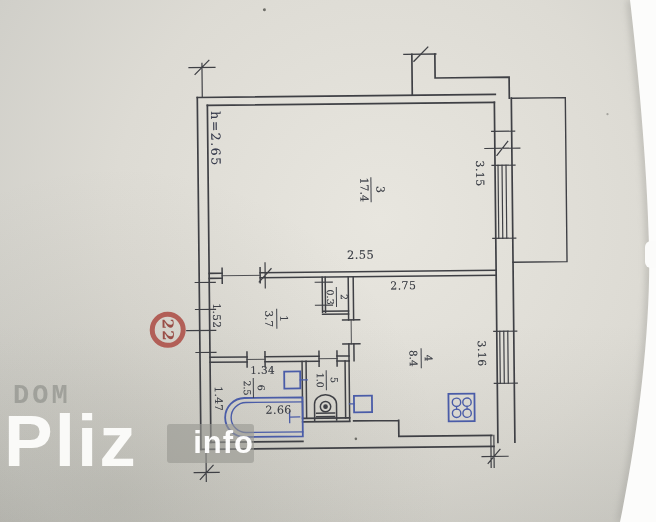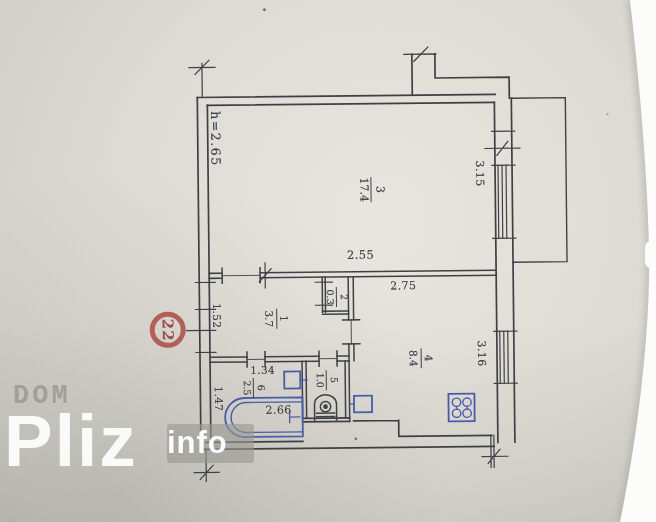--- a/index.html
+++ b/index.html
@@ -43,21 +43,21 @@
     position:absolute;left:13px;top:381px;font-size:27px;font-weight:bold;
     color:rgba(130,131,126,.55);letter-spacing:3px;font-family:Liberation Mono, monospace;
   }
   .wm-pliz{
     position:absolute;left:4px;top:399px;font-size:73px;font-weight:bold;
     color:rgba(253,253,251,.95);letter-spacing:2px;font-family:"Liberation Sans","DejaVu Sans",sans-serif;
   }
   .wm-info{
     position:absolute;left:167px;top:424px;width:87px;height:39px;border-radius:3px;
     background:rgba(151,151,146,.62);color:rgba(255,255,255,.97);
-    font-size:31px;font-weight:bold;text-align:left;line-height:38px;letter-spacing:1px;
+    font-size:31px;font-weight:bold;text-align:right;line-height:38px;letter-spacing:1px;
     font-family:"Liberation Sans","DejaVu Sans",sans-serif;
   }
   .wm-blob{position:absolute;left:645px;top:241px;width:14px;height:27px;border-radius:6px;background:#fbfbfa;}
 </style>
 </head>
 <body>
 
 <div class="stage">
 
   <div class="paper-content">

